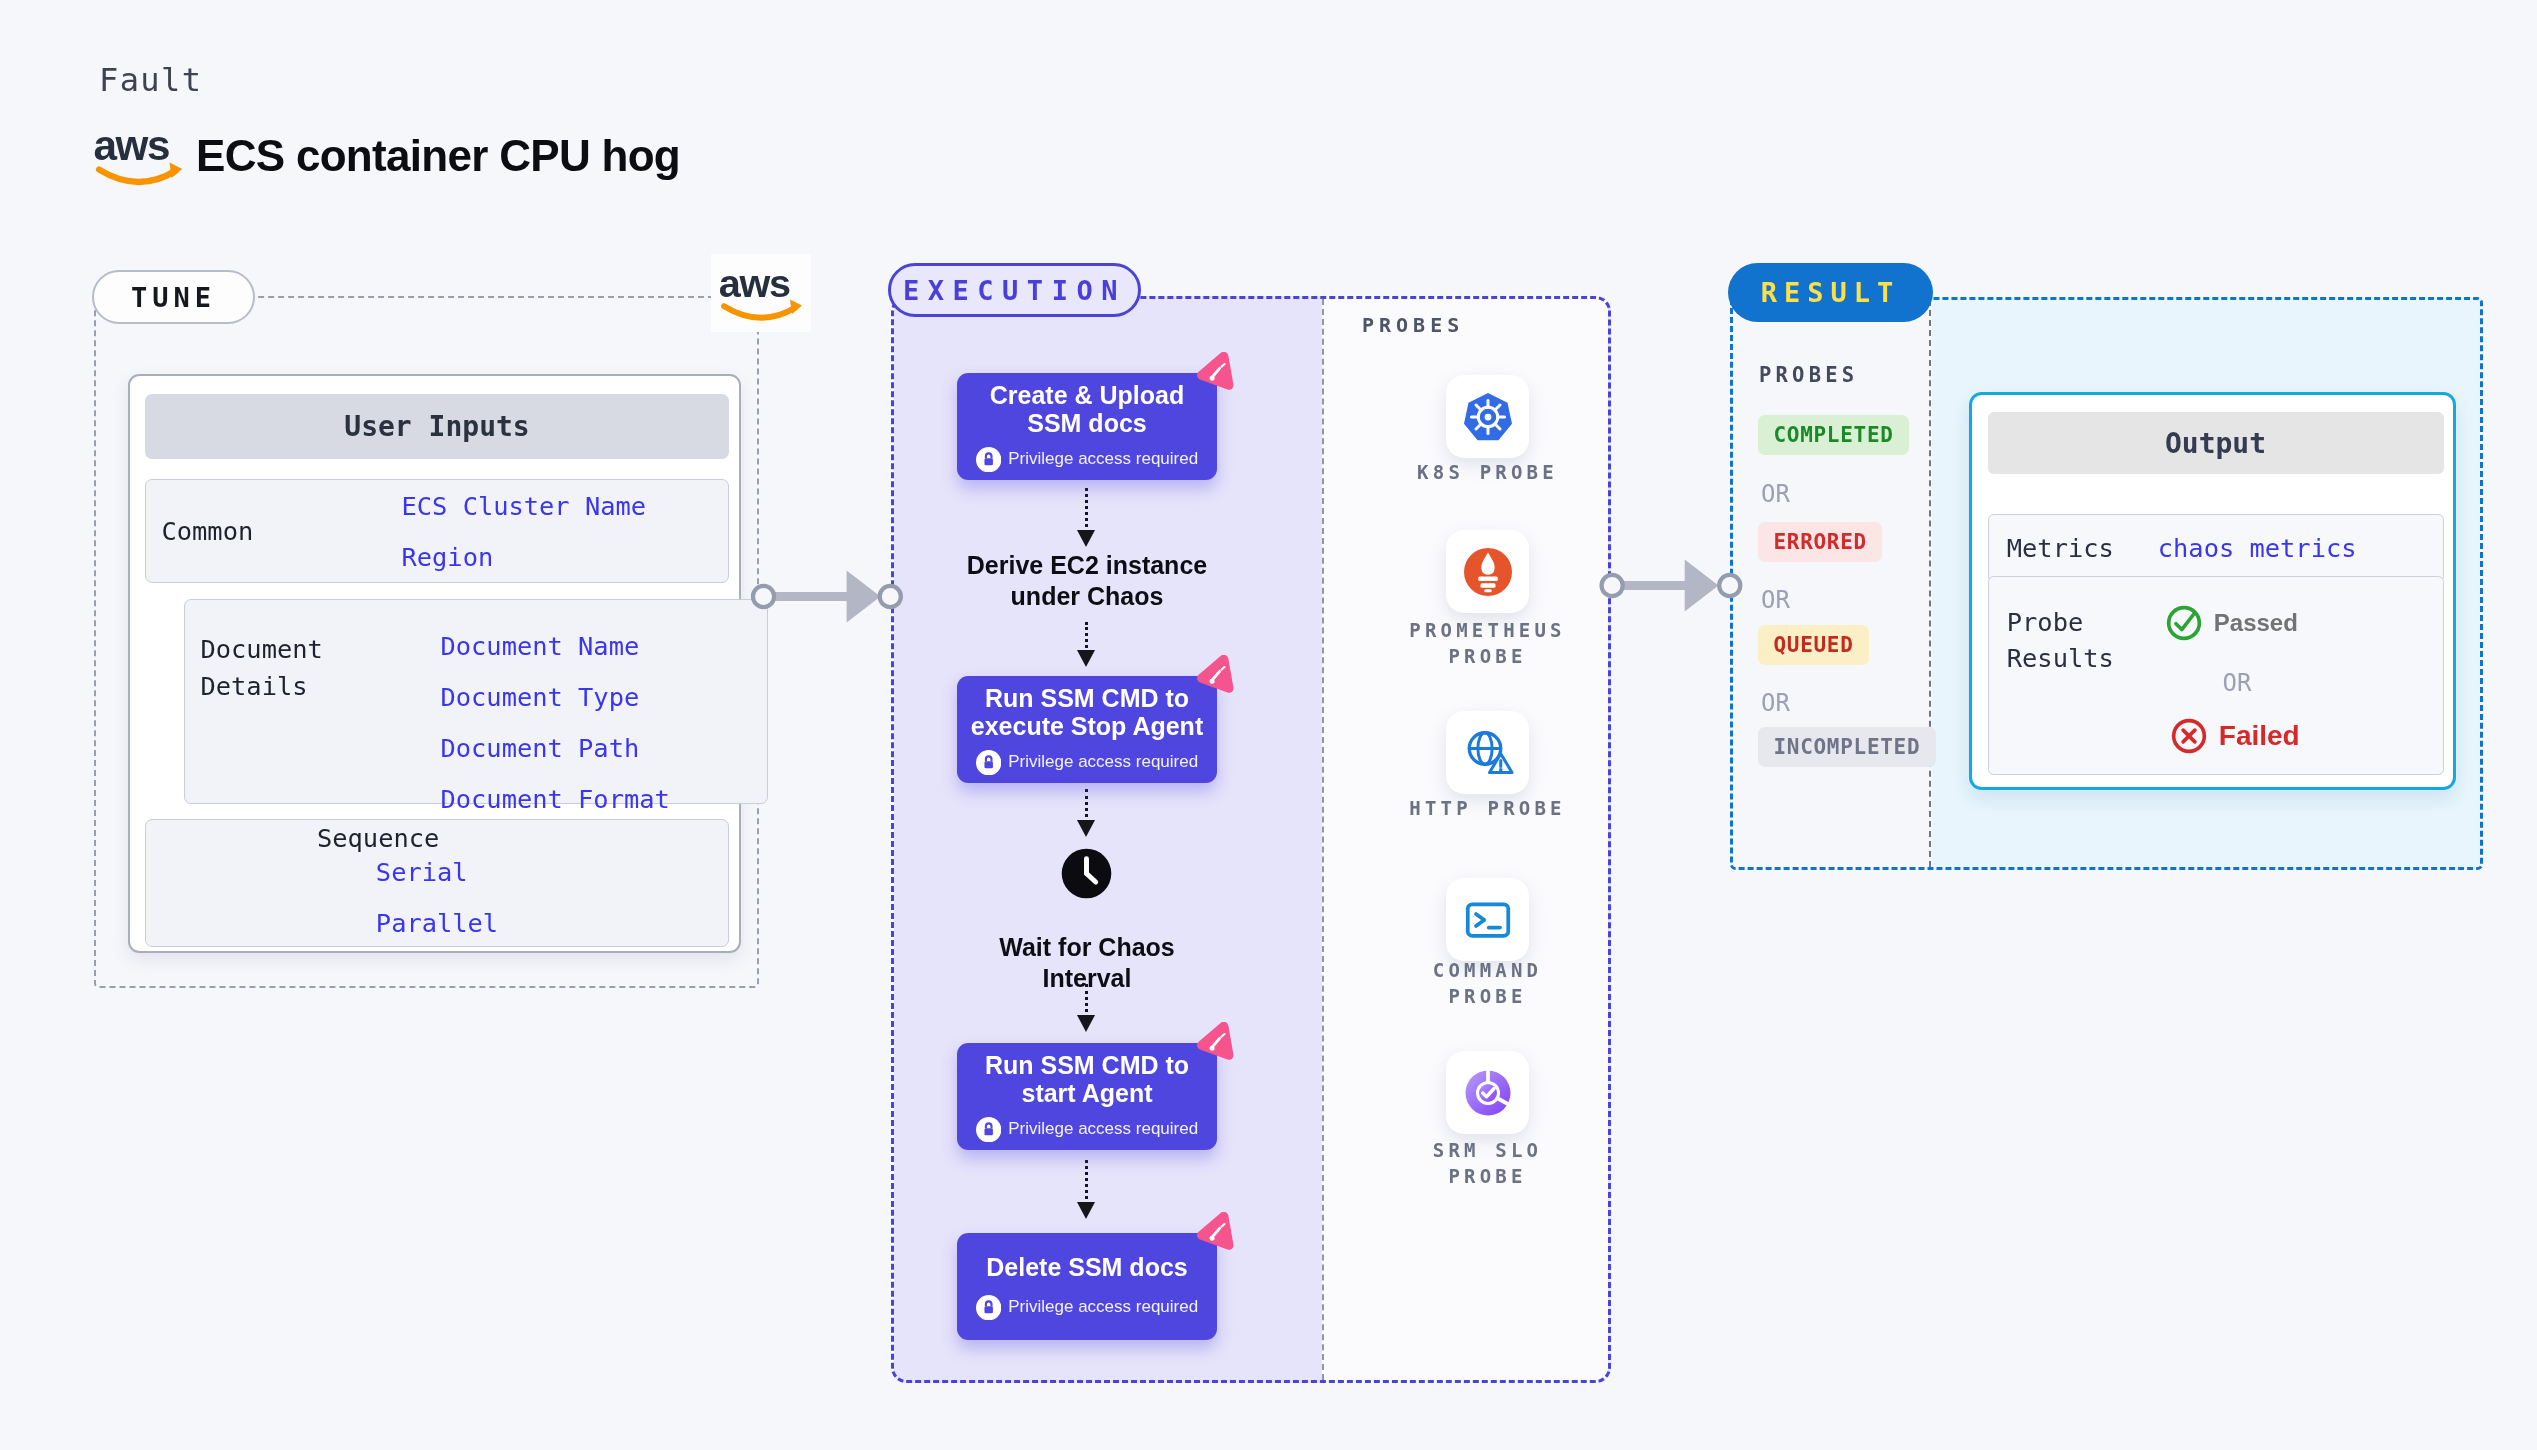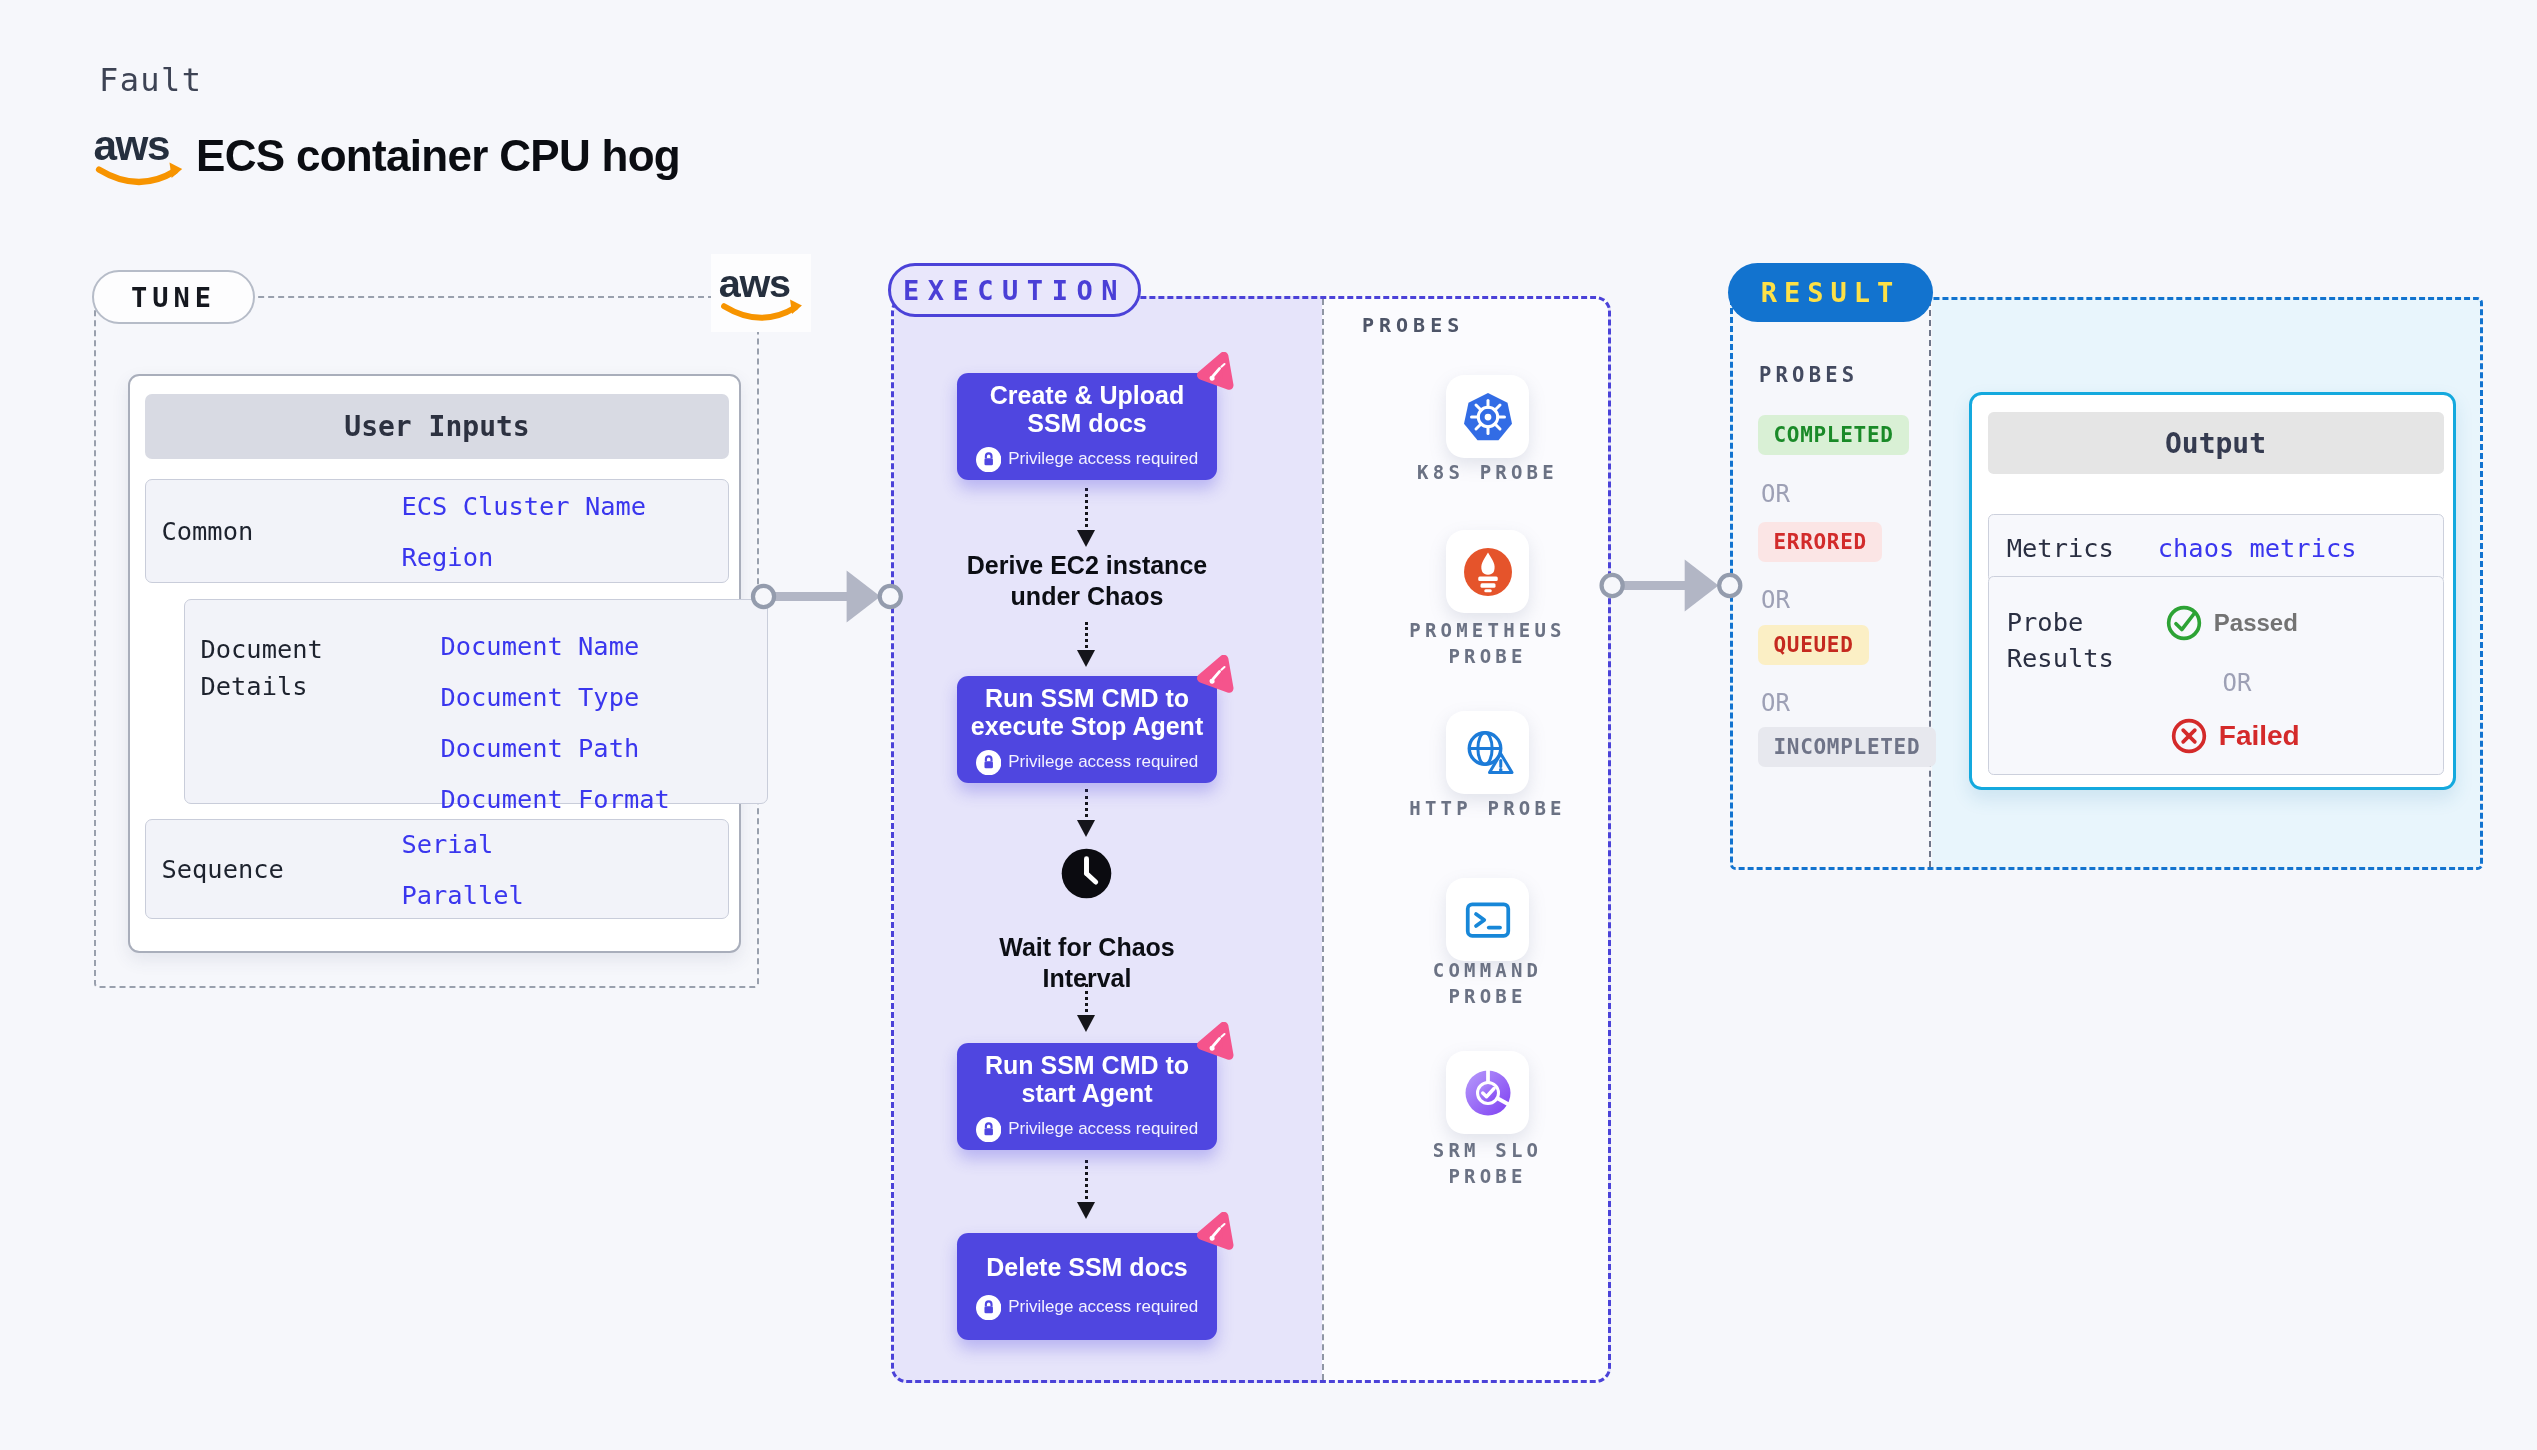--- a/index.html
+++ b/index.html
@@ -140,21 +140,21 @@
     <div class="ui-row top" style="top:223px;height:205px;">
       <div class="row-label" style="width:240px;">Document Details</div>
       <div class="row-values">
         <span>Document Name</span>
         <span>Document Type</span>
         <span>Document Path</span>
         <span>Document Format</span>
       </div>
     </div>
 
-    <div class="ui-row" style="top:443px;height:100px;">
+    <div class="ui-row" style="top:443px;height:128px;flex-direction:column;">
       <div class="row-label">Sequence</div>
       <div class="row-values">
         <span>Serial</span>
         <span>Parallel</span>
       </div>
     </div>
   </div>
 
   <svg class="abs harrow" style="left:741px;top:561px;" width="169" height="71" viewBox="0 0 240 100">
     <line x1="38" y1="50" x2="152" y2="50" stroke="#b2b6c5" stroke-width="13"></line>

